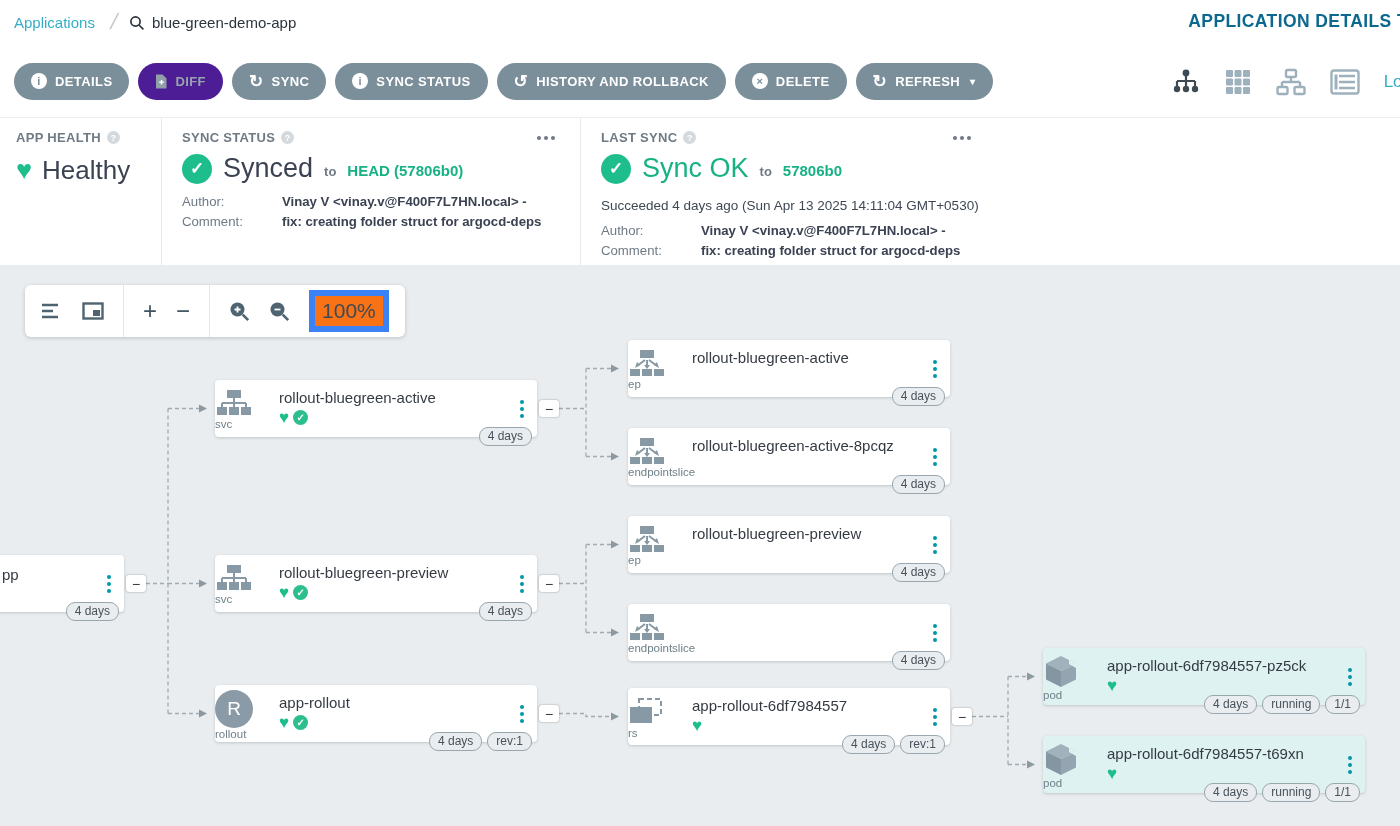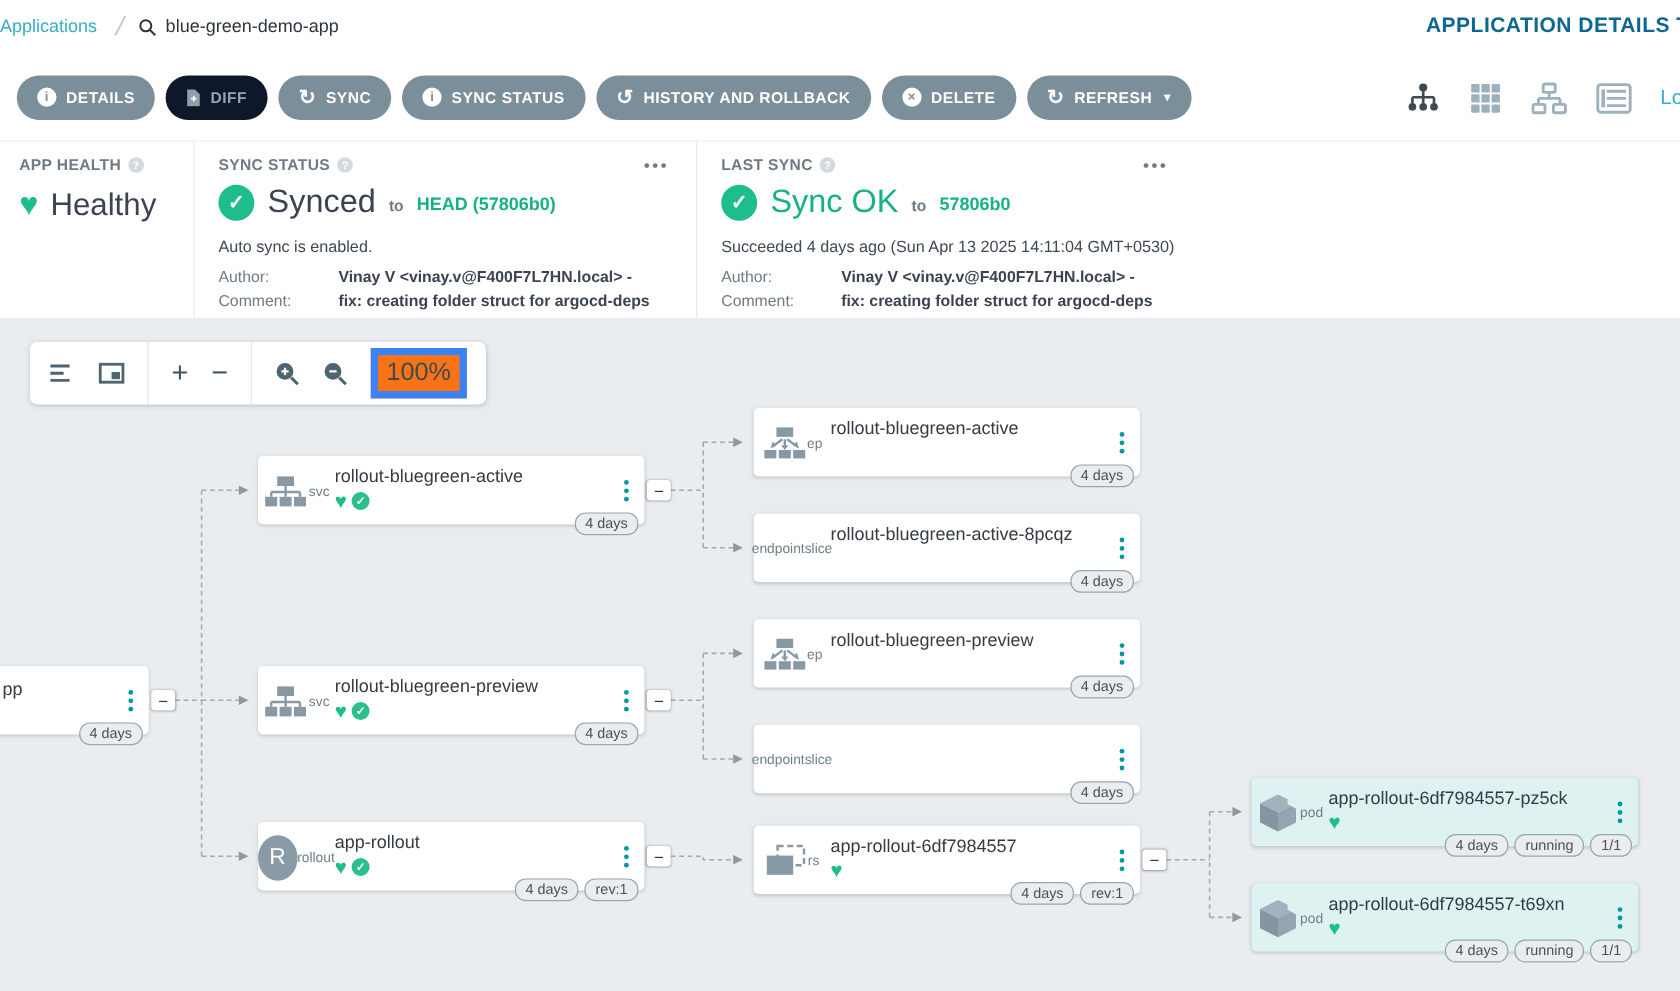--- a/index.html
+++ b/index.html
@@ -1,31 +1,31 @@
 <!DOCTYPE html>
 <html><head>
 <meta charset="utf-8">
 <style>
   *{box-sizing:border-box}
   html,body{margin:0;padding:0}
   body{font-family:"Liberation Sans",sans-serif;background:#fff}
   .page{position:relative;width:1400px;height:826px;overflow:hidden;background:#fff}
 
   
-  .topbar{height:45px;display:flex;align-items:center;position:relative;background:#fff}
+  .topbar{height:45px;display:flex;align-items:center;padding-left:14px;position:relative;background:#fff}
   .crumb{color:#35aec5;font-size:15px;text-decoration:none;cursor:pointer}
   .crumb-sep{color:#c2c9ce;font-size:22px;margin:0 12px 2px 16px;font-weight:300;display:inline-block;transform:skewX(-14deg)}
   .search-wrap{display:flex;align-items:center;gap:7px}
   .appname{font-size:15px;color:#2c343c}
   .page-title{position:absolute;right:-8px;top:11px;font-size:17.5px;font-weight:bold;color:#0d6890;letter-spacing:.4px;white-space:nowrap}
 
   
   .toolbar{height:73px;display:flex;align-items:center;padding-left:14px;border-bottom:1px solid #eceff1;position:relative;background:#fff}
   .tb-btn{height:37px;border-radius:19px;background:#7b8f9b;color:#fff;border:none;display:inline-flex;align-items:center;gap:8px;padding:0 17px;margin-right:9px;font-size:13px;font-weight:bold;letter-spacing:.4px;font-family:inherit;cursor:pointer;white-space:nowrap}
-  .tb-btn.disabled{background:#0f172a;color:#97a4ad}
+  .tb-btn.disabled{background:#4c1d95;color:#97a4ad}
   .circ{width:16px;height:16px;border-radius:50%;background:#fff;color:#7b8f9b;font-size:11px;font-weight:bold;display:inline-flex;align-items:center;justify-content:center;flex:none}
   .glyph{font-size:17px;font-weight:bold;line-height:1}
   .caret{font-size:10px;margin-left:2px}
   .view-group{position:absolute;right:-12px;top:0;height:73px;display:flex;align-items:center;gap:24px}
   .vicon{cursor:pointer;display:flex;align-items:center}
   .logs-link{color:#35aec5;font-size:17px;cursor:pointer}
 
   
   .statusbar{height:147px;display:flex;background:#fff}
   .sec{padding:12px 0 16px 16px;position:relative}
@@ -58,21 +58,21 @@
   .edges path{stroke:#a0abb2;stroke-width:1.3;fill:none;stroke-dasharray:4 3}
   .edges polygon{fill:#8d99a1}
   .gtoolbar{position:absolute;left:25px;top:20px;height:52px;background:#fff;border-radius:6px;box-shadow:0 1px 4px rgba(0,0,0,.18);display:flex;align-items:center;padding:0 16px;gap:19px;z-index:3}
   .gt-sep{width:1px;height:52px;background:#e3e7e9;align-self:center}
   .gt-btn{color:#4e6470;display:flex;align-items:center;justify-content:center;cursor:pointer}
   .gt-text{font-size:24px;color:#3f535f;line-height:1;font-weight:normal}
   .zoom-box{border:6px solid #3b82f6;background:#f97316;padding:3px 7px;font-size:21px;color:#3f4a52}
 
   .node{position:absolute;width:322px;height:57px;background:#fff;border-radius:4px;box-shadow:0 1px 3px rgba(50,60,70,.22);display:flex;z-index:2}
   .node.pod-node{background:#ddf2f1}
-  .icon-col{width:64px;display:flex;flex-direction:row;align-items:center;justify-content:center;flex:none;padding-top:3px}
+  .icon-col{width:64px;display:flex;flex-direction:column;justify-content:center;flex:none;padding-top:3px}
   .kind{font-size:11.5px;color:#6f8089;margin-top:1px;line-height:1;white-space:nowrap}
   .nbody{flex:1;padding-top:9px;overflow:hidden}
   .ntitle{font-size:15px;color:#353b43;white-space:nowrap;overflow:hidden;padding-right:26px}
   .health-row{display:flex;align-items:center;gap:4px;margin-top:3px;height:17px}
   .n-heart{color:#1ebe8c;font-size:17px;line-height:1}
   .n-check{width:15px;height:15px;border-radius:50%;background:#2bbf8e;color:#fff;font-size:10px;font-weight:bold;display:flex;align-items:center;justify-content:center}
   .menu{position:absolute;right:8px;top:50%;transform:translateY(-50%);display:flex;flex-direction:column;gap:3px;padding:5px;cursor:pointer}
   .menu i{width:4px;height:4px;border-radius:50%;background:#0097a7;display:block}
   .badges{position:absolute;right:5px;bottom:-9px;display:flex;gap:5px}
   .badge{background:#e9edf0;border:1px solid #9aa6ad;border-radius:9px;padding:1px 8px;font-size:12px;color:#49525a;line-height:15px;white-space:nowrap}
@@ -200,21 +200,20 @@
           <i></i>
           <i></i>
           <i></i>
         </div>
       <div class="sync-line">
         <span class="check-big">✓</span>
         <span class="sync-word">Synced</span>
         <span class="to-word">to</span>
         <span class="rev-link">HEAD (57806b0)</span>
       </div>
-      <div class="note">Auto sync is enabled.</div>
       <div class="meta">
         <span class="meta-label">Author:</span>
         <span class="meta-val">Vinay V &lt;vinay.v@F400F7L7HN.local&gt; -</span>
         <span class="meta-label">Comment:</span>
         <span class="meta-val">fix: creating folder struct for argocd-deps</span>
       </div>
     </section>
 
     <section class="sec sec3">
       <div class="sec-label">

